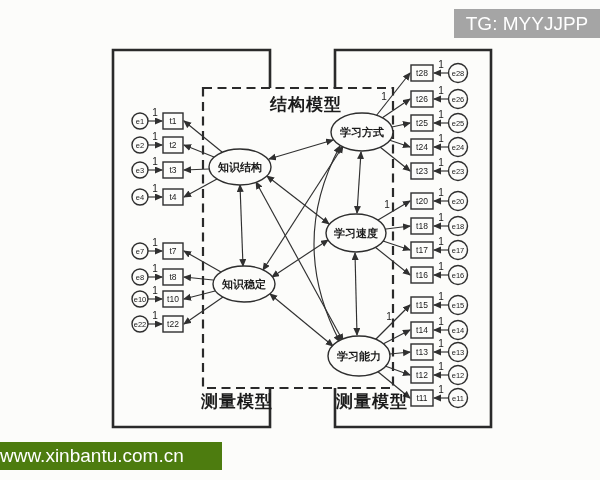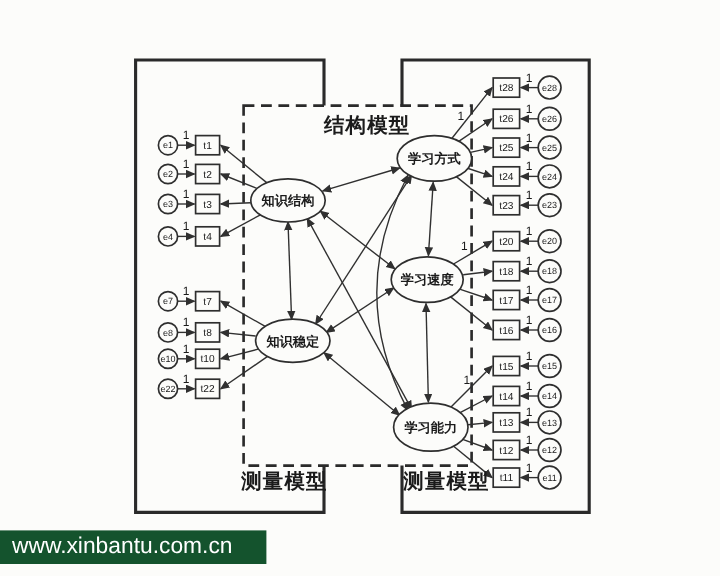--- a/index.html
+++ b/index.html
@@ -10,22 +10,22 @@
   .dashed-box{fill:none;stroke:#2a2a2a;stroke-width:2.2;stroke-dasharray:9 5.5;}
   .edge{fill:none;stroke:#303030;stroke-width:1.15;}
   .node{fill:#fcfcfa;stroke:#2e2e2e;stroke-width:1.4;}
   .circle-label{font-size:7.5px;text-anchor:middle;}
   .square-label{font-size:8.5px;text-anchor:middle;}
   .latent-label{font-size:11px;font-weight:bold;text-anchor:middle;}
   .one{font-size:10px;text-anchor:middle;}
   .region-label{font-size:17px;font-weight:bold;text-anchor:middle;letter-spacing:1px;}
   .wm-top{position:absolute;top:9px;right:0;width:146px;height:29px;background:#a5a5a5;
           color:#fff;font-size:19px;display:flex;align-items:center;justify-content:center;}
-  .wm-bottom{position:absolute;top:442px;left:0;width:222px;height:28px;background:#14532d;
-          color:#fff;font-size:19px;display:flex;align-items:center;padding-left:10px;box-sizing:border-box;}
+  .wm-bottom{position:absolute;top:442px;left:0;width:222px;height:28px;background:#4d7c0f;
+          color:#fff;font-size:19px;display:flex;align-items:center;box-sizing:border-box;}
 </style>
 </head>
 <body>
 
 <div class="stage">
   <svg id="diagram" width="600" height="480" viewBox="0 0 600 480">
     <defs>
       <marker id="ah" markerUnits="userSpaceOnUse" markerWidth="9" markerHeight="8" refX="7" refY="3.5" orient="auto-start-reverse">
         <path d="M0,0 L8,3.5 L0,7 Z" fill="#303030"></path>
       </marker>
@@ -215,16 +215,19 @@
         <text x="384" y="100" class="one">1</text>
         <text x="387" y="208" class="one">1</text>
         <text x="389" y="320" class="one">1</text>
       </g>
 
     <text class="region-label" x="306" y="110">结构模型</text>
     <text class="region-label" x="237" y="407">测量模型</text>
     <text class="region-label" x="372" y="407">测量模型</text>
   </svg>
 
+  <div class="wm-top">
+    <span>TG: MYYJJPP</span>
+  </div>
   <div class="wm-bottom">
     <span>www.xinbantu.com.cn</span>
   </div>
 </div>
 
 </body></html>

